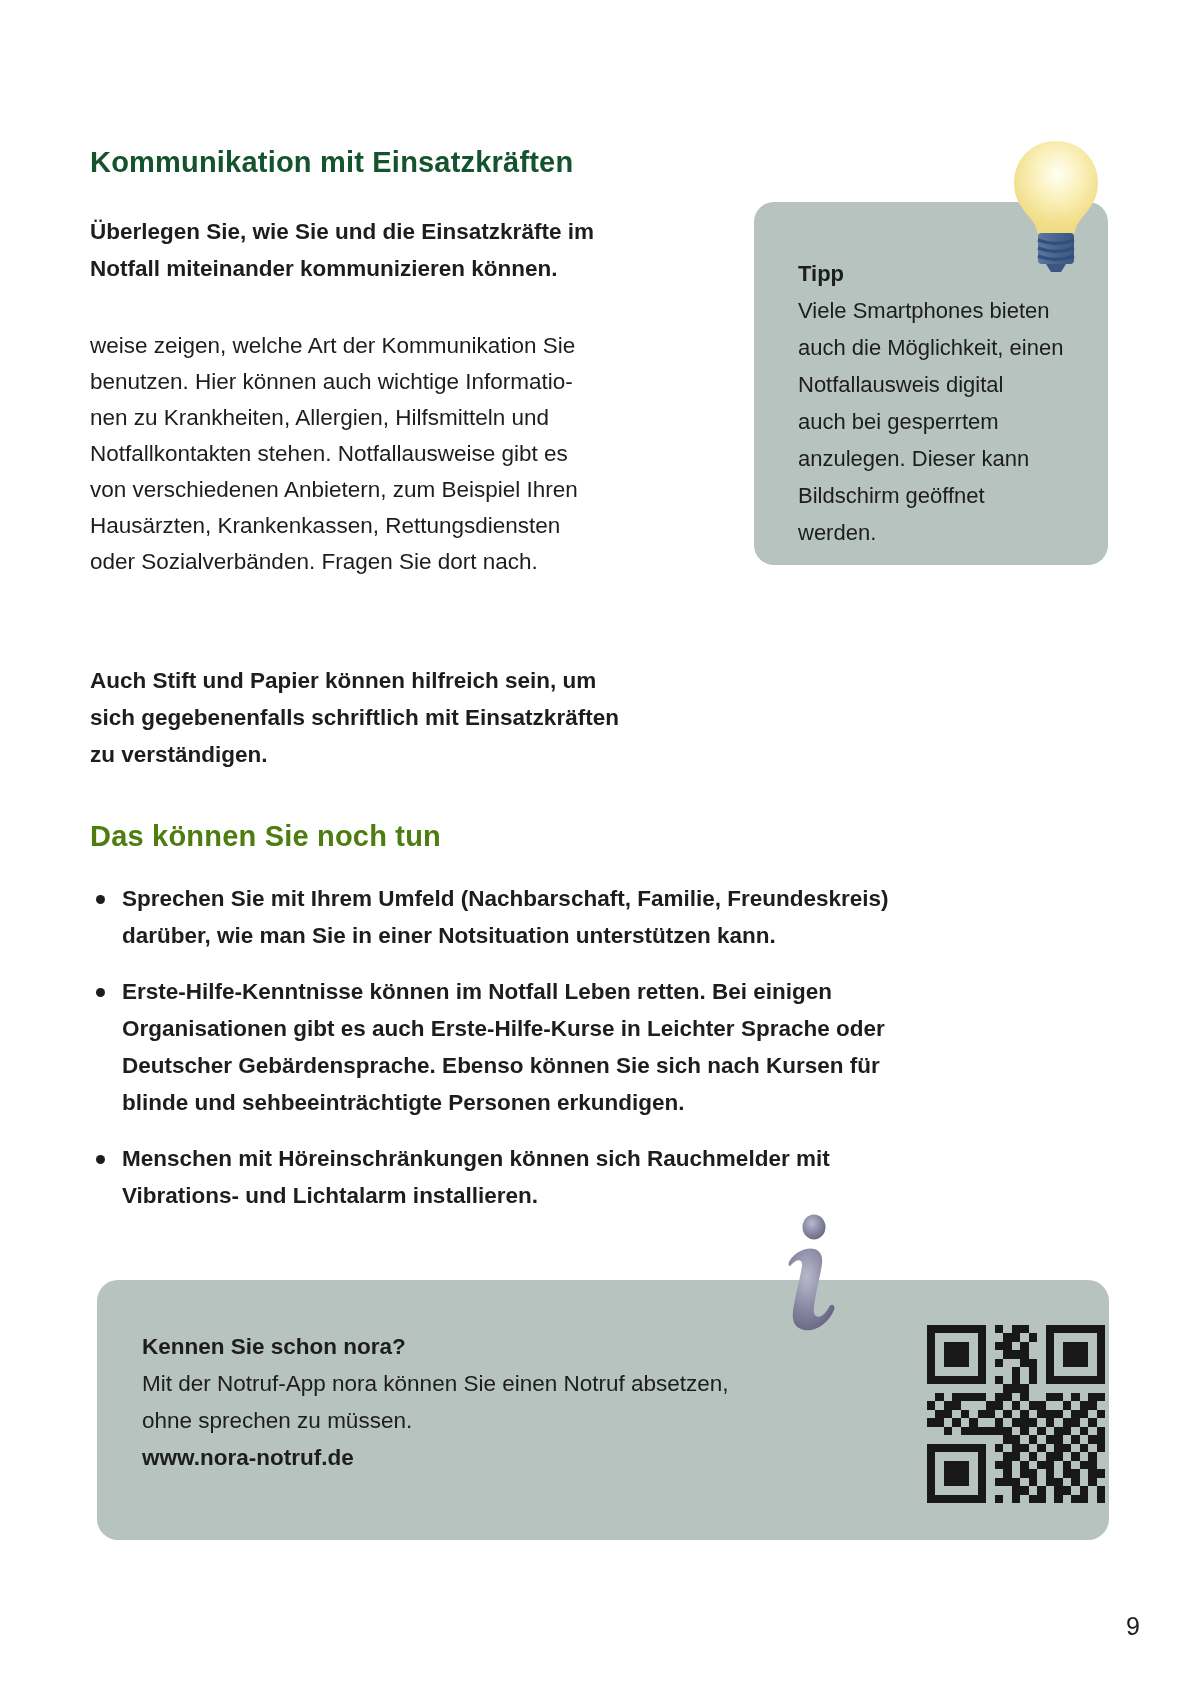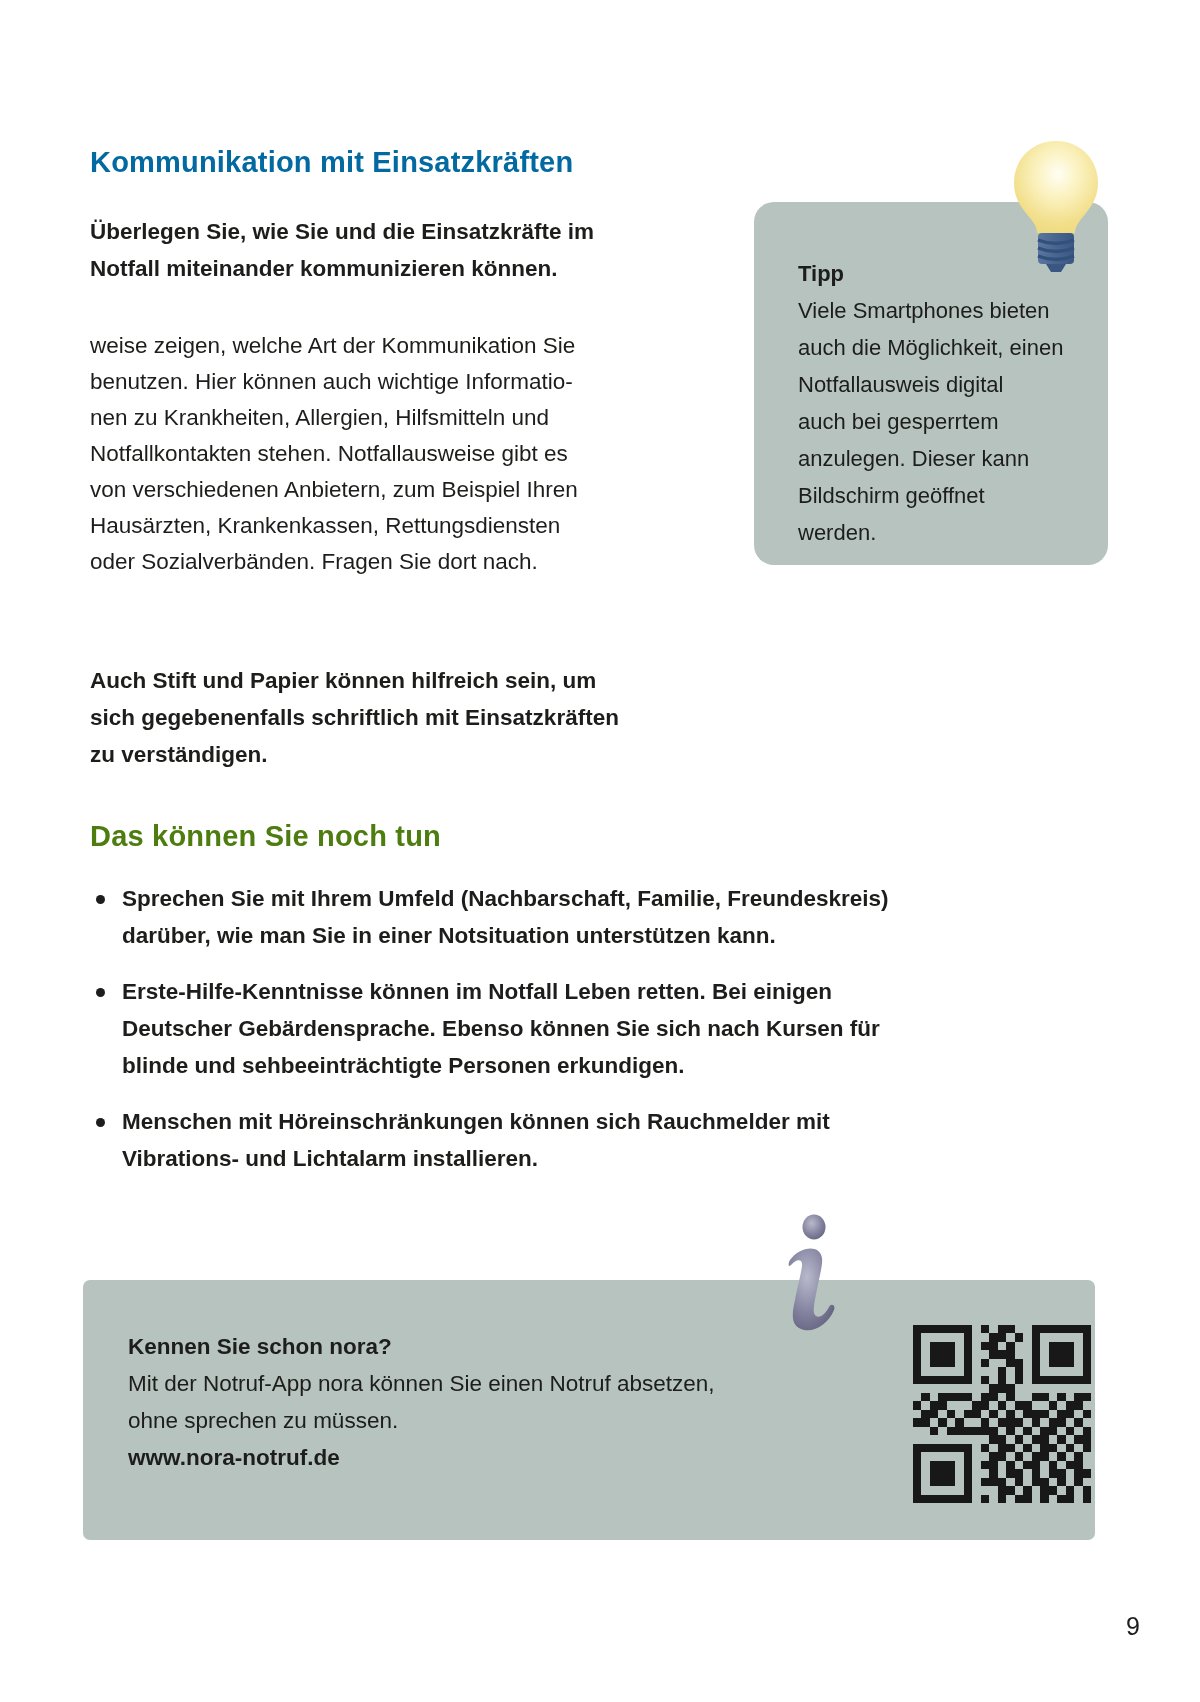--- a/index.html
+++ b/index.html
@@ -22,21 +22,21 @@
   }
   .noraline{height:37px;line-height:37px;font-size:22.5px;white-space:nowrap;}
   .pagenum{font-size:25px;color:#1d1d1b;}
   svg{display:block;}
 </style>
 </head>
 <body>
 
 <div id="page">
 
-  <div class="abs h1" style="left:90px;top:146px;color:#0369a1;">Kommunikation mit Einsatzkräften</div>
+  <div class="abs h1" style="left:90px;top:146px;color:#14532d;">Kommunikation mit Einsatzkräften</div>
 
   <div class="abs" style="left:90px;top:213px;">
     <div class="bodyline37">Überlegen Sie, wie Sie und die Einsatzkräfte im</div>
     <div class="bodyline37">Notfall miteinander kommunizieren können.</div>
   </div>
 
   <div class="abs" style="left:90px;top:328px;">
     <div class="bodyline">weise zeigen, welche Art der Kommunikation Sie</div>
     <div class="bodyline">benutzen. Hier können auch wichtige Informatio-</div>
     <div class="bodyline">nen zu Krankheiten, Allergien, Hilfsmitteln und</div>
@@ -91,20 +91,21 @@
 
   <div class="abs h1" style="left:90px;top:820px;color:#4d7c0f;">Das können Sie noch tun</div>
 
   <ul class="bullets abs" style="left:90px;top:880px;width:1000px;">
     <li>
       <div class="bodyline37">Sprechen Sie mit Ihrem Umfeld (Nachbarschaft, Familie, Freundeskreis)</div>
       <div class="bodyline37">darüber, wie man Sie in einer Notsituation unterstützen kann.</div>
     </li>
     <li>
       <div class="bodyline37">Erste-Hilfe-Kenntnisse können im Notfall Leben retten. Bei einigen</div>
+      <div class="bodyline37">Organisationen gibt es auch Erste-Hilfe-Kurse in Leichter Sprache oder</div>
       <div class="bodyline37">Deutscher Gebärdensprache. Ebenso können Sie sich nach Kursen für</div>
       <div class="bodyline37">blinde und sehbeeinträchtigte Personen erkundigen.</div>
     </li>
     <li>
       <div class="bodyline37">Menschen mit Höreinschränkungen können sich Rauchmelder mit</div>
       <div class="bodyline37">Vibrations- und Lichtalarm installieren.</div>
     </li>
   </ul>
 
   <div class="abs" style="left:764px;top:1214px;width:84px;height:120px;z-index:3;">
@@ -114,21 +115,21 @@
           <stop offset="0" stop-color="#b9b9cd"></stop>
           <stop offset="0.55" stop-color="#83839f"></stop>
           <stop offset="1" stop-color="#5c5c7a"></stop>
         </radialGradient>
       </defs>
       <ellipse cx="50" cy="13" rx="11.5" ry="12.5" fill="url(#gInfo)"></ellipse>
       <path d="M26 46 C36 32 56 30 58 44 C59 51 55 64 52 80 C50 91 48 99 52 102 C56 105 62 99 65 93 C67 89 72 91 70 96 C64 111 47 121 35 114 C27 109 28 99 31 86 C33 75 37 60 38 52 C39 45 33 44 27 51 C24 54 24 49 26 46 Z" fill="url(#gInfo)"></path>
     </svg>
   </div>
 
-  <div class="abs sagebox" style="left:83px;top:1280px;width:1012px;height:260px;border-radius:7px;">
+  <div class="abs sagebox" style="left:97px;top:1280px;width:1012px;height:260px;border-radius:21px;">
     <div class="abs" style="left:45px;top:48px;">
       <div class="noraline b">Kennen Sie schon nora?</div>
       <div class="noraline">Mit der Notruf-App nora können Sie einen Notruf absetzen,</div>
       <div class="noraline">ohne sprechen zu müssen.</div>
       <div class="noraline b">www.nora-notruf.de</div>
     </div>
     <div class="abs" style="left:830px;top:45px;width:178px;height:178px;">
       <svg width="178" height="178" viewBox="0 0 21 21" style="shape-rendering:crispEdges;" fill="#181818">
           <rect x="0" y="0" width="1" height="1"></rect>
           <rect x="1" y="0" width="1" height="1"></rect>

